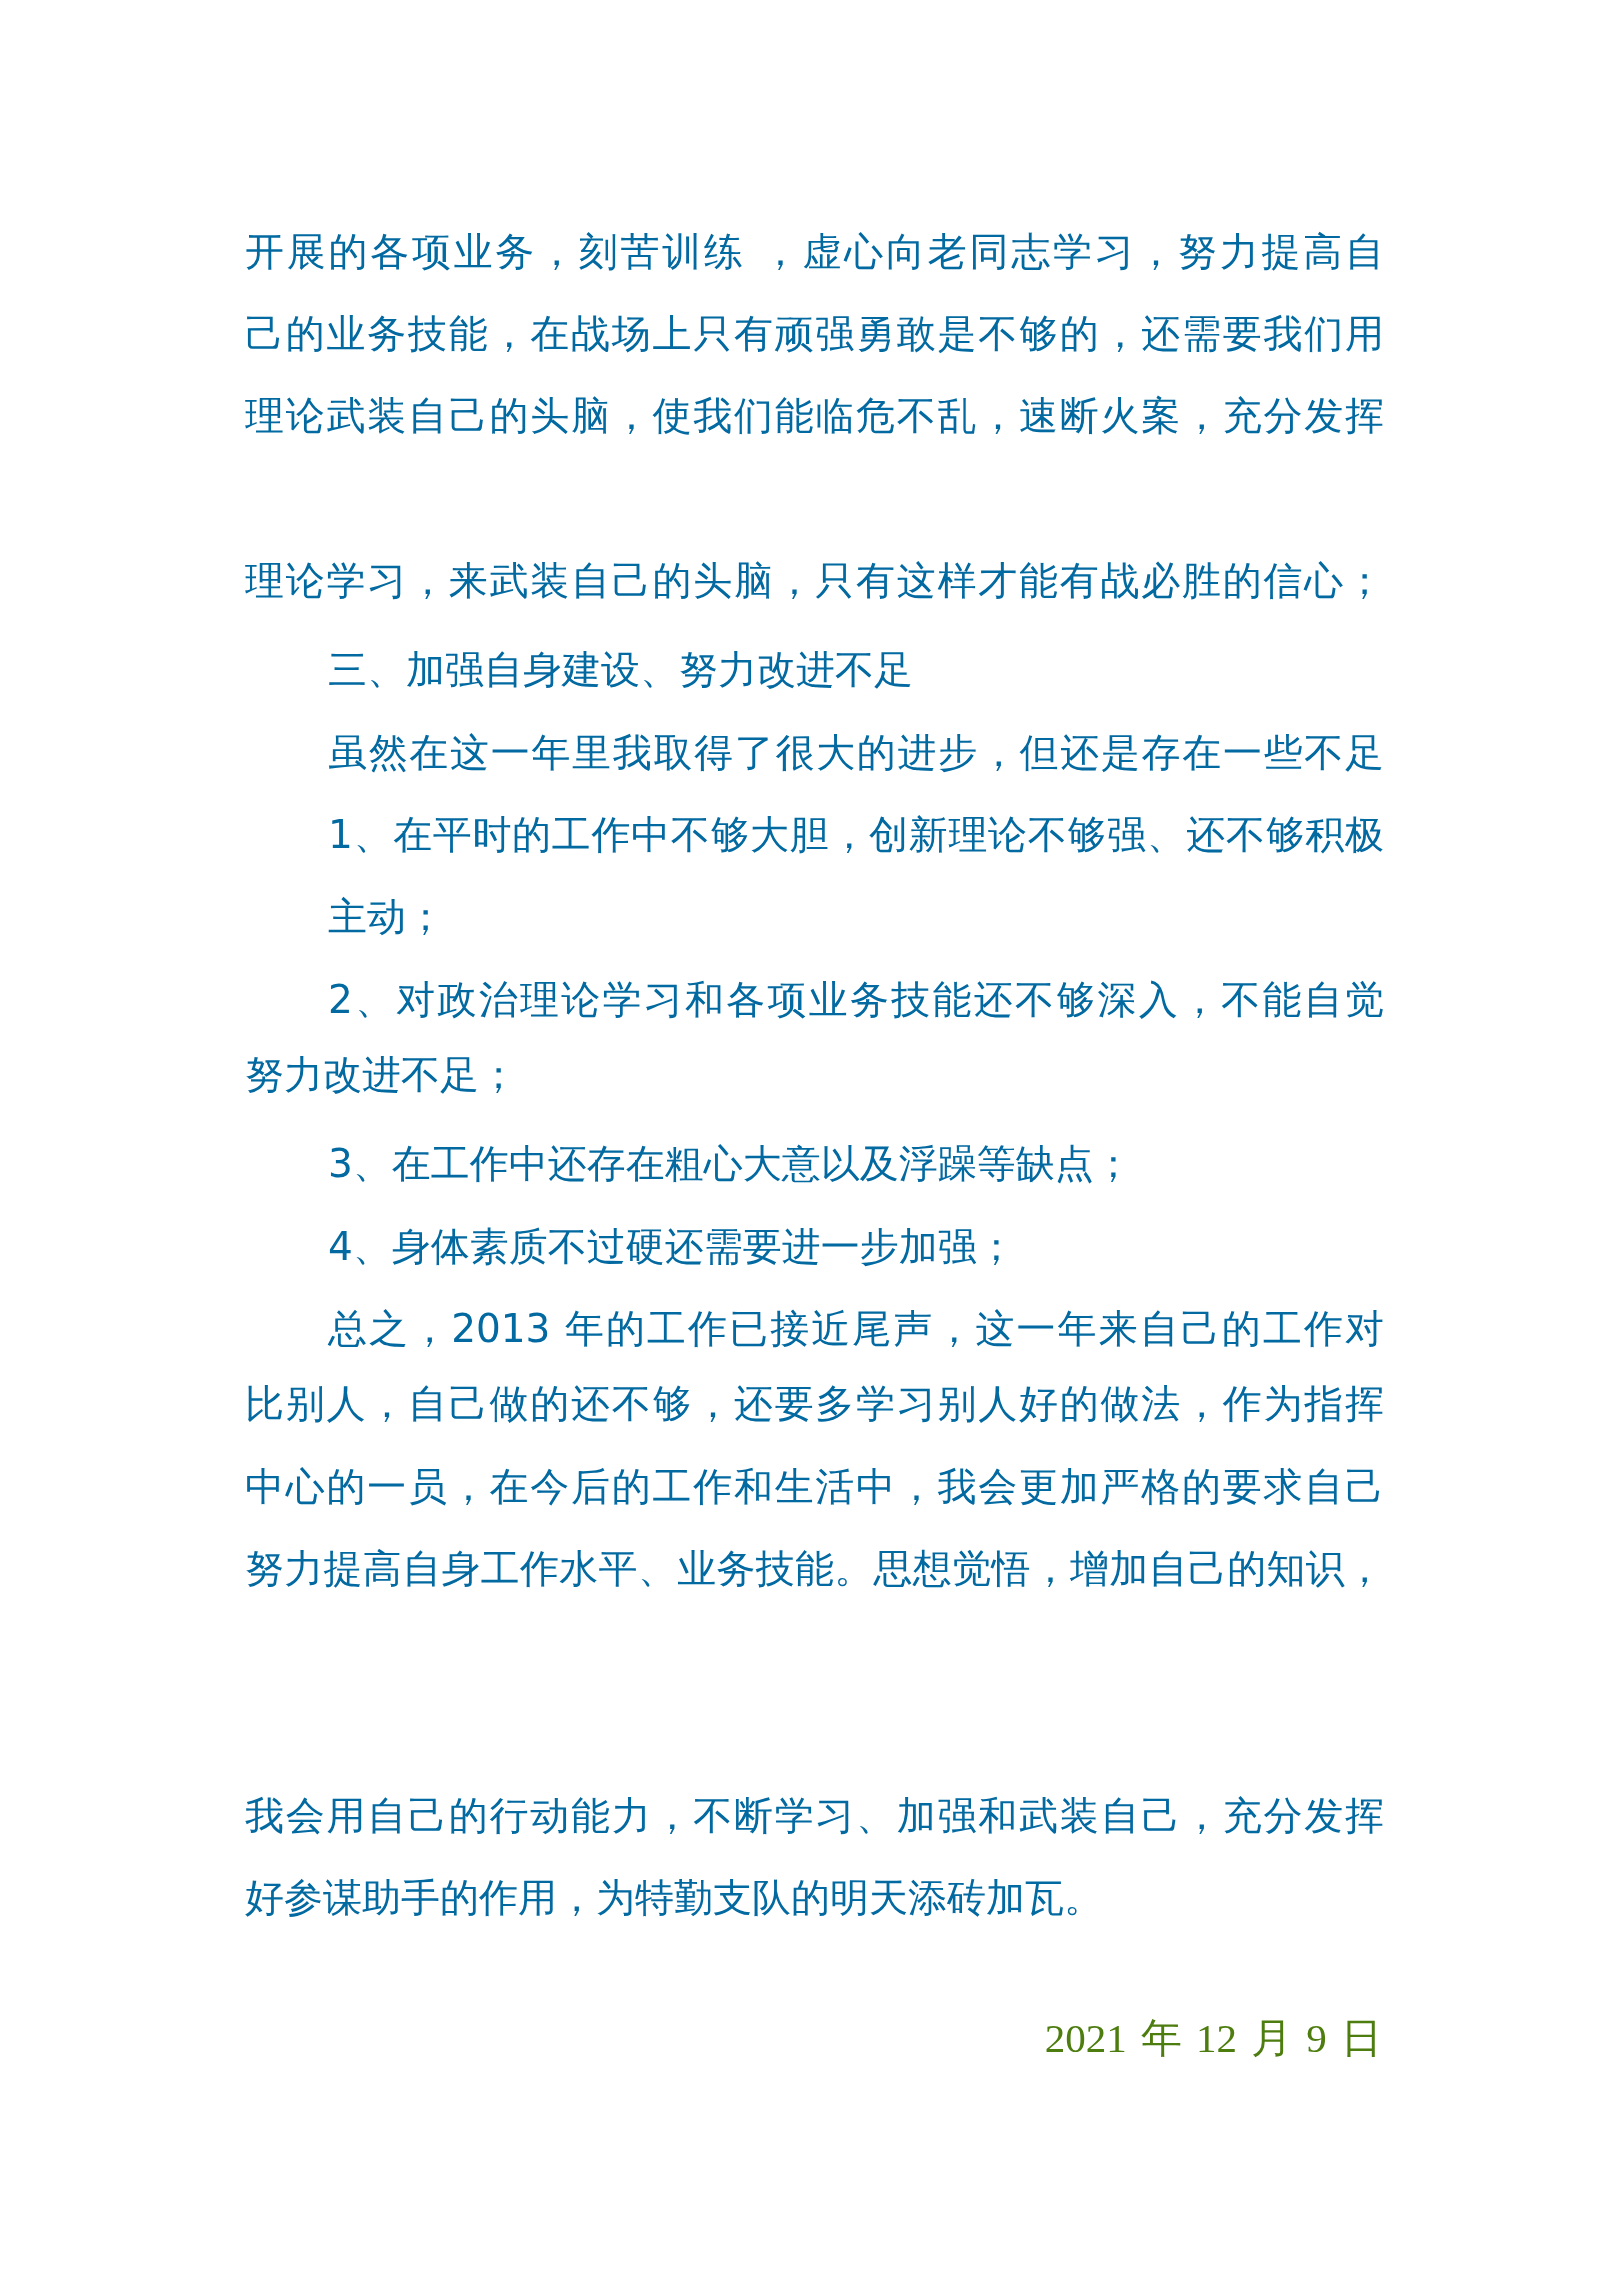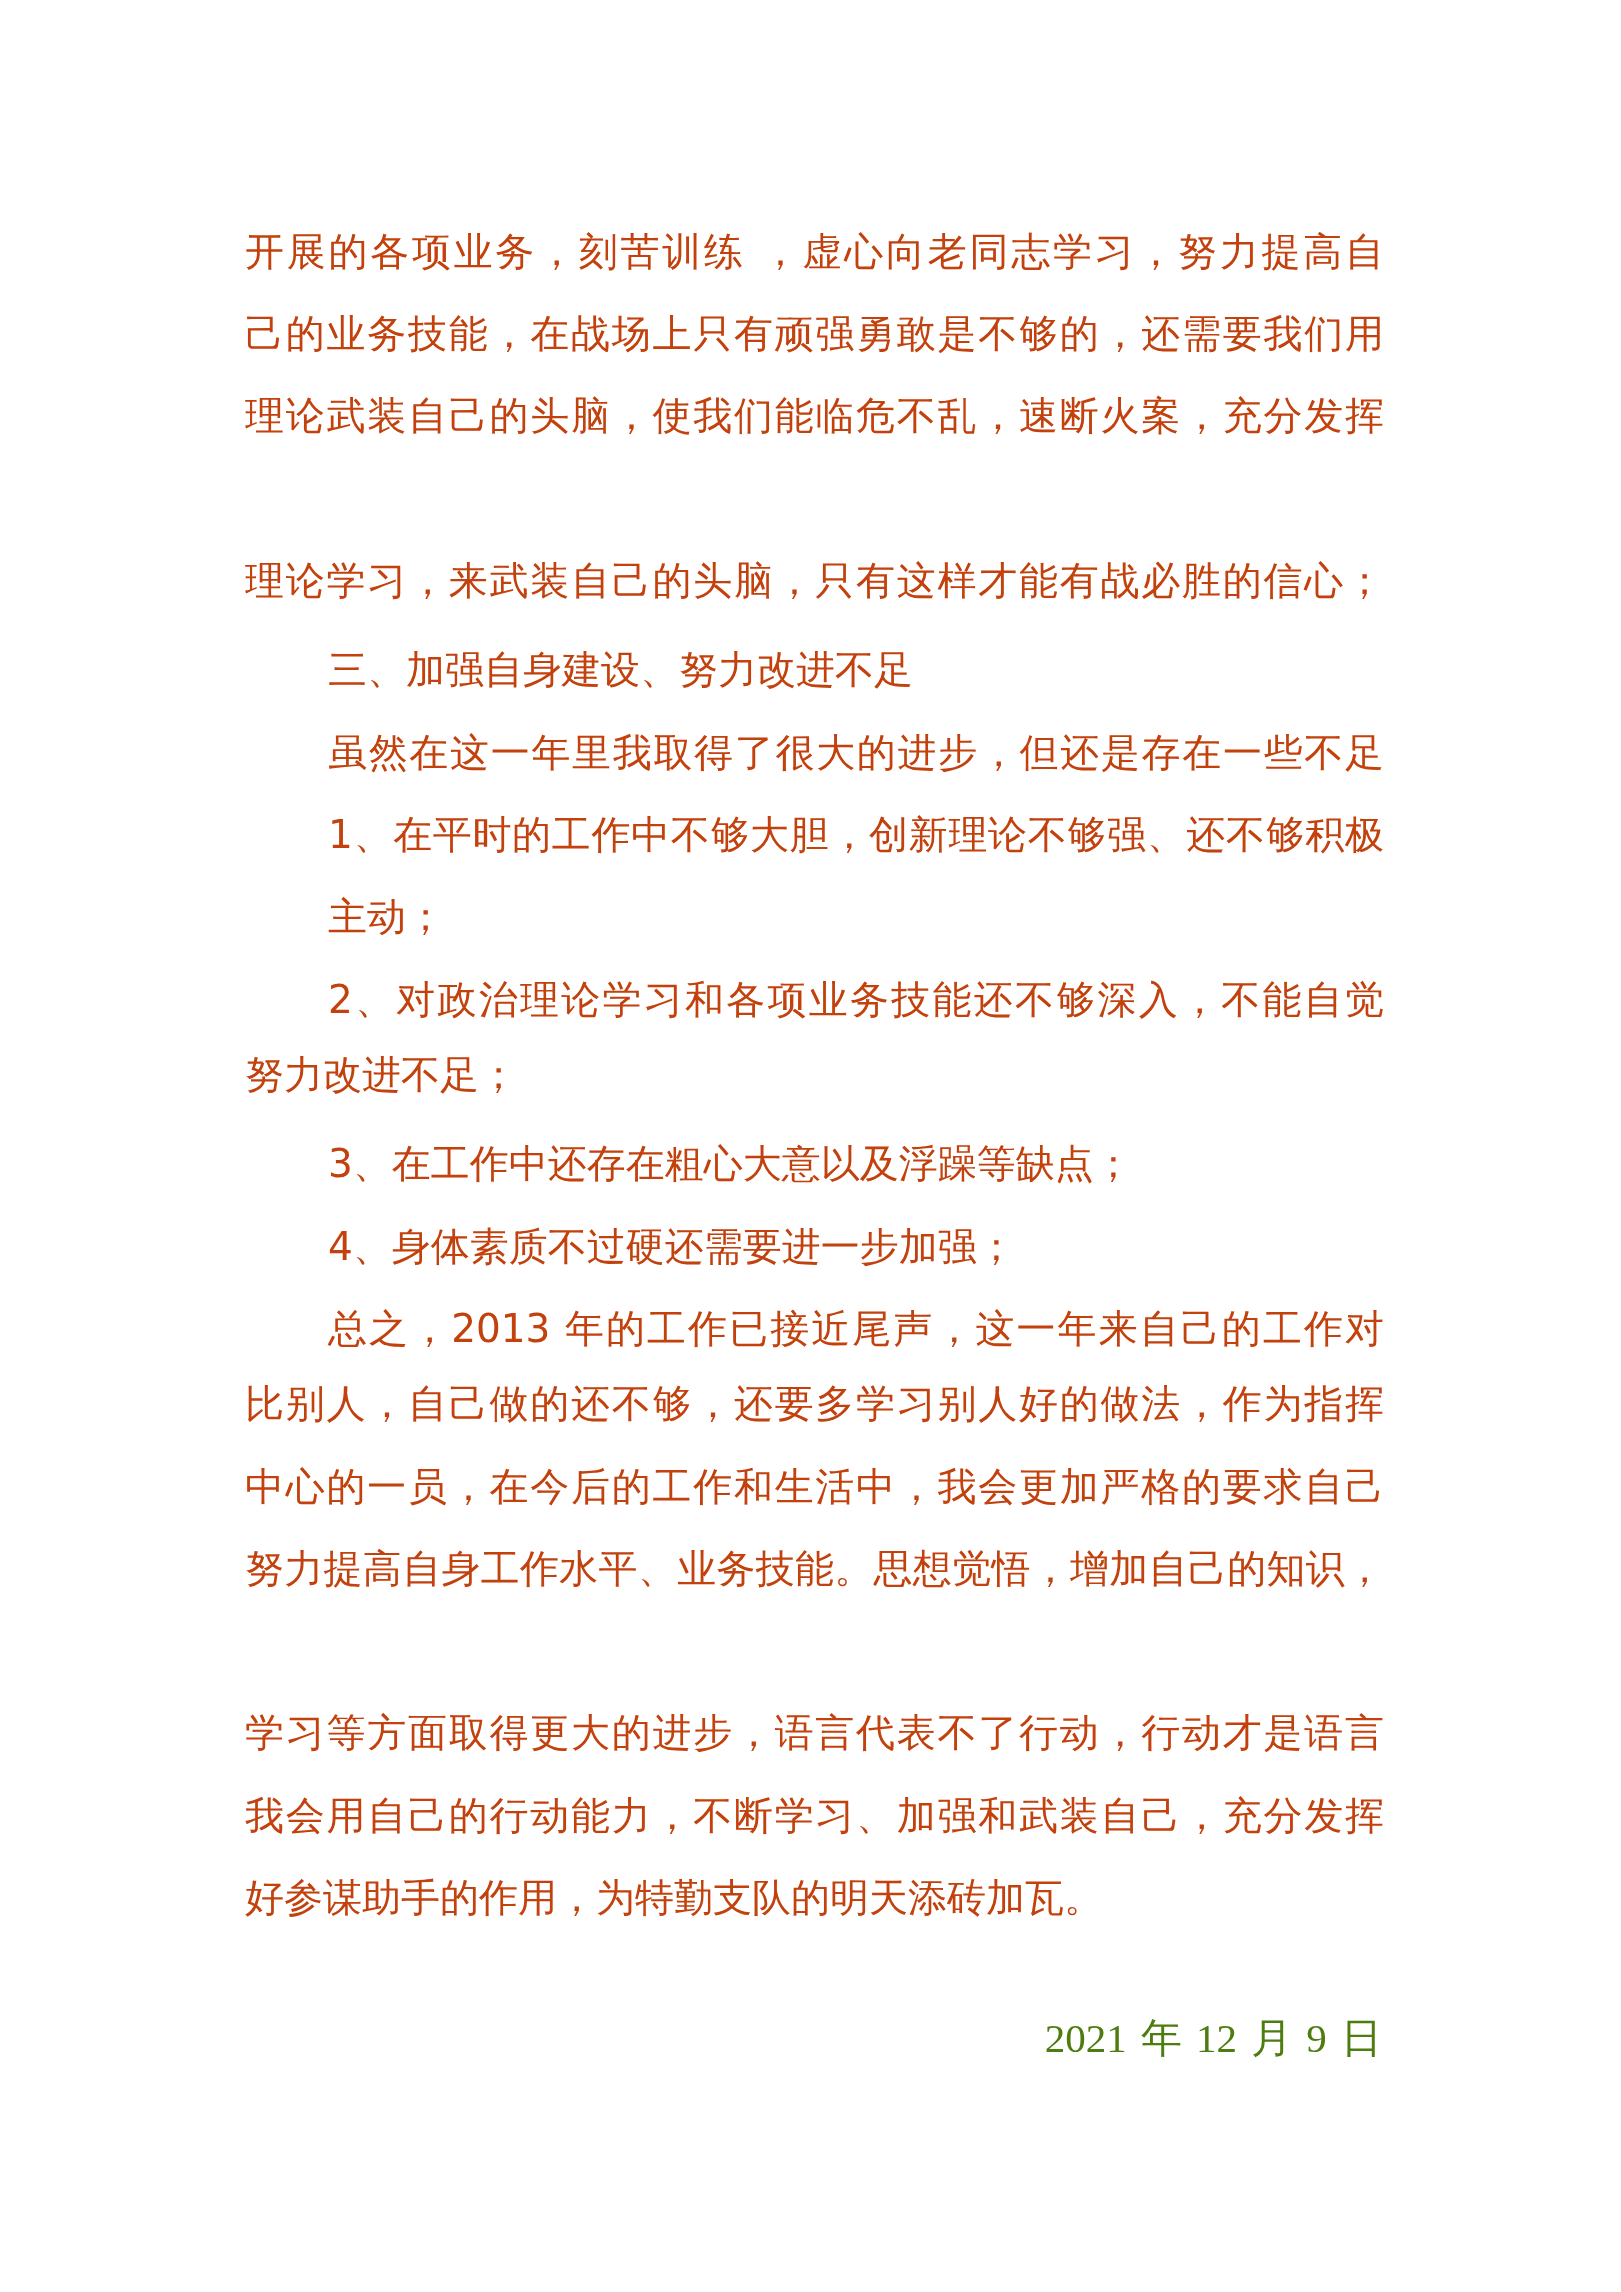--- a/index.html
+++ b/index.html
@@ -6,21 +6,21 @@
   body { width: 1621px; height: 2293px; position: relative; overflow: hidden; }
   .page { position: absolute; left: 0; top: 0; width: 1621px; height: 2293px; background: #fff; }
   .line {
     position: absolute;
     left: 245px;
     width: 1139px;
     height: 59px;
     font-family: "DejaVu Sans", sans-serif;
     font-size: 39px;
     line-height: 59px;
-    color: #c2410c;
+    color: #0369a1;
     white-space: nowrap;
     text-align: justify;
     text-align-last: justify;
   }
   .line.indent { left: 328px; width: 1056px; margin-top: 7px; }
   .line.last { text-align-last: left; }
   .date {
     position: absolute;
     right: 239px;
     top: 2009px;
@@ -45,19 +45,18 @@
   <div class="line indent" style="top:798px">1、在平时的工作中不够大胆，创新理论不够强、还不够积极</div>
   <div class="line indent last" style="top:880px">主动；</div>
   <div class="line indent" style="top:963px">2、对政治理论学习和各项业务技能还不够深入，不能自觉</div>
   <div class="line last" style="top:1045px">努力改进不足；</div>
   <div class="line indent last" style="top:1127px">3、在工作中还存在粗心大意以及浮躁等缺点；</div>
   <div class="line indent last" style="top:1210px">4、身体素质不过硬还需要进一步加强；</div>
   <div class="line indent" style="top:1292px">总之，2013 年的工作已接近尾声，这一年来自己的工作对</div>
   <div class="line" style="top:1374px">比别人，自己做的还不够，还要多学习别人好的做法，作为指挥</div>
   <div class="line" style="top:1457px">中心的一员，在今后的工作和生活中，我会更加严格的要求自己</div>
   <div class="line" style="top:1539px">努力提高自身工作水平、业务技能。思想觉悟，增加自己的知识，</div>
-  <div class="line" style="top:1703px">学习等方面取得更大的进步，语言代表不了行动，行动才是语言</div>
   <div class="line" style="top:1786px">我会用自己的行动能力，不断学习、加强和武装自己，充分发挥</div>
   <div class="line last" style="top:1868px">好参谋助手的作用，为特勤支队的明天添砖加瓦。</div>
 
   <div class="date">2021 年 12 月 9 日</div>
 </div>
 
 
 </body></html>

